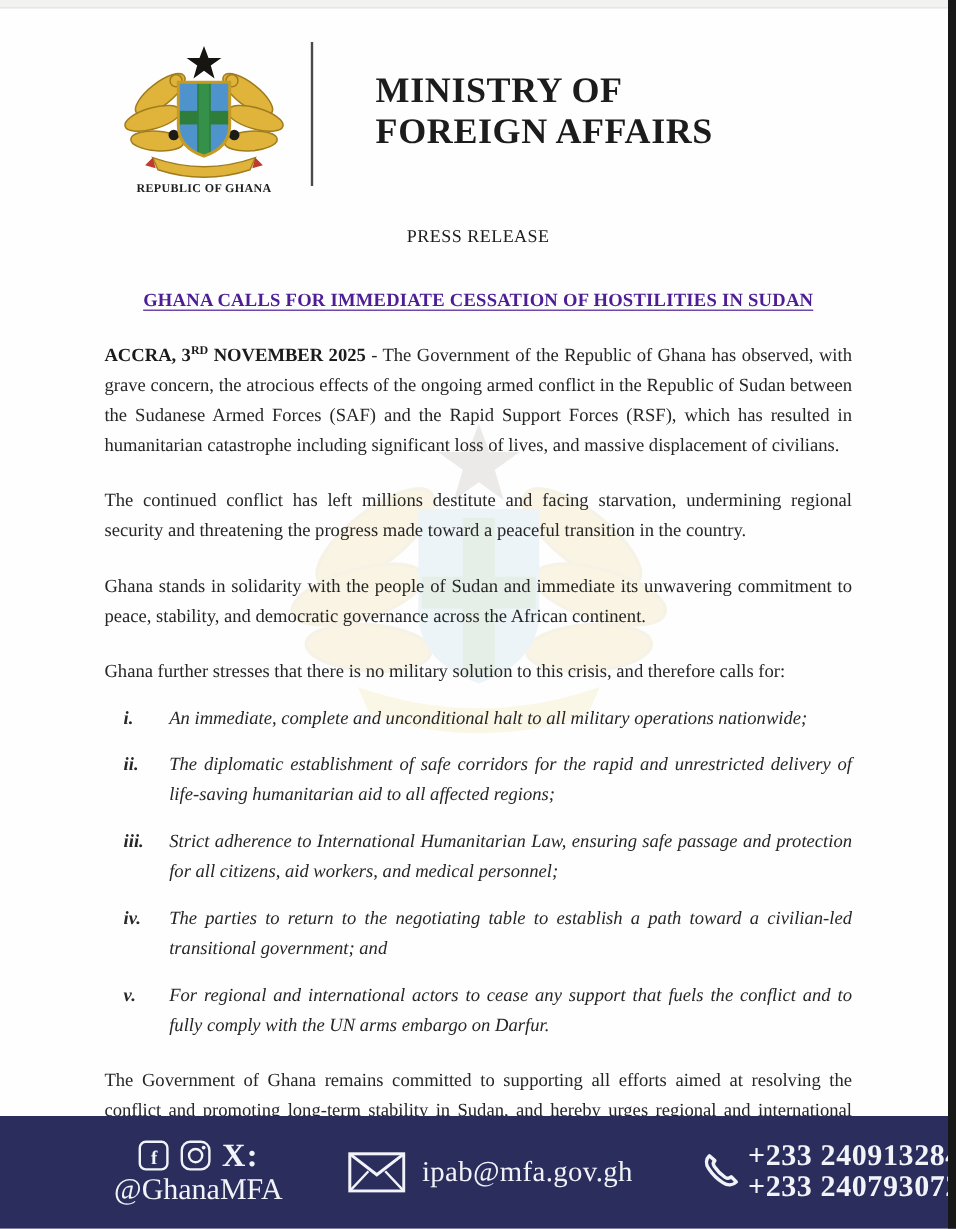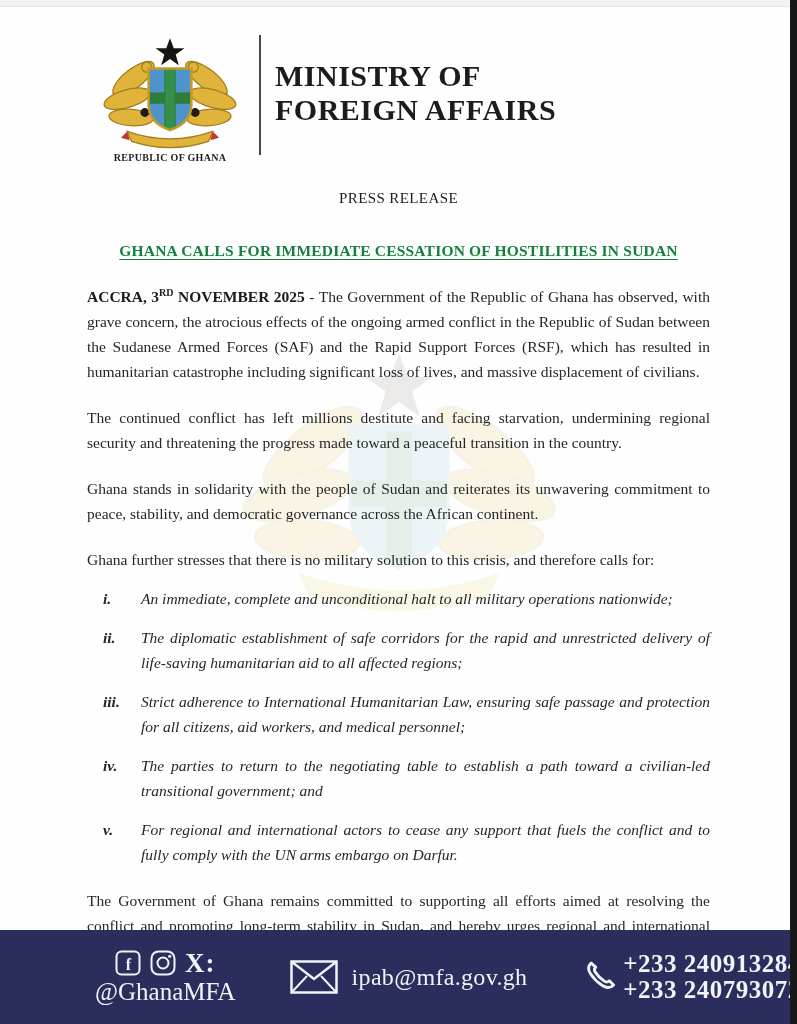--- a/index.html
+++ b/index.html
@@ -49,20 +49,21 @@
     background: #4a4a4a;
     margin: 0 14px 10px 14px;
   }
   .ministry-title {
     font-size: 30px;
     font-weight: bold;
     color: #1c1c1c;
     line-height: 1.15;
     letter-spacing: 0.5px;
     padding-bottom: 14px;
+    margin-left: 38px;
   }
 
   
   .doc-body {
     position: relative;
     margin: 0 87px;
     color: #262626;
     font-size: 15.5px;
     line-height: 25px;
     z-index: 2;
@@ -83,21 +84,21 @@
     margin-top: 16px;
     color: #1d1d1d;
   }
   .doc-title {
     text-align: center;
     font-weight: bold;
     font-size: 15.5px;
     text-decoration: underline;
     text-underline-offset: 3px;
     margin-top: 27px;
-    color: #15803d;
+    color: #4c1d95;
     letter-spacing: 0.2px;
   }
   .para { text-align: justify; margin-top: 21px; }
   .para b { color: #1b1b1b; }
   sup { font-size: 10px; vertical-align: super; line-height: 0; }
 
   .calls-list { margin-top: 10px; }
   .list-row {
     display: flex;
     margin-top: 14px;
@@ -239,21 +240,21 @@
 
   <main class="doc-body">
     <div class="kicker">PRESS RELEASE</div>
 
     <h2 class="doc-title">GHANA CALLS FOR IMMEDIATE CESSATION OF HOSTILITIES IN SUDAN</h2>
 
     <p class="para"><b><span>ACCRA, 3</span><sup>RD</sup><span> NOVEMBER 2025</span></b><span> - The Government of the Republic of Ghana has observed, with grave concern, the atrocious effects of the ongoing armed conflict in the Republic of Sudan between the Sudanese Armed Forces (SAF) and the Rapid Support Forces (RSF), which has resulted in humanitarian catastrophe including significant loss of lives, and massive displacement of civilians.</span></p>
 
     <p class="para">The continued conflict has left millions destitute and facing starvation, undermining regional security and threatening the progress made toward a peaceful transition in the country.</p>
 
-    <p class="para">Ghana stands in solidarity with the people of Sudan and reiterates its unwavering commitment to peace, stability, and democratic governance across the African continent.</p>
+    <p class="para">Ghana stands in solidarity with the people of Sudan and immediate its unwavering commitment to peace, stability, and democratic governance across the African continent.</p>
 
     <p class="para">Ghana further stresses that there is no military solution to this crisis, and therefore calls for:</p>
 
     <div class="calls-list">
       <div class="list-row">
         <span class="list-num">i.</span>
         <span class="list-text">An immediate, complete and unconditional halt to all military operations nationwide;</span>
       </div>
       <div class="list-row">
         <span class="list-num">ii.</span>

